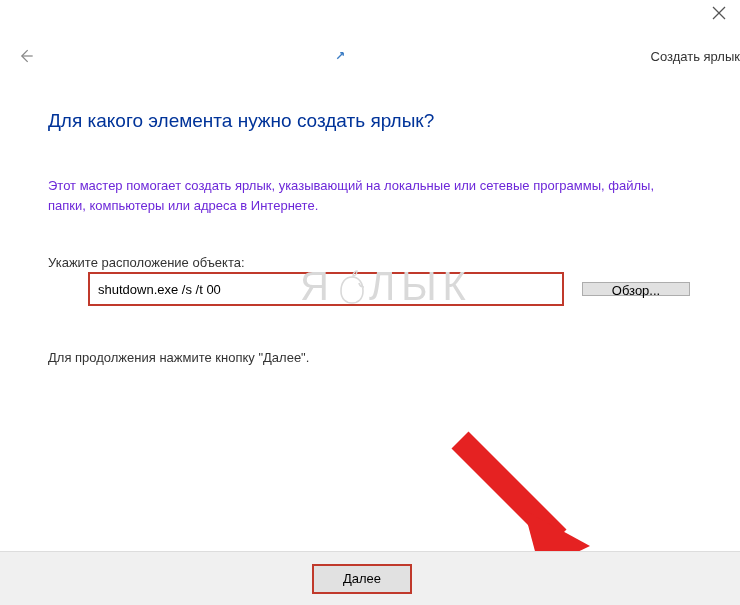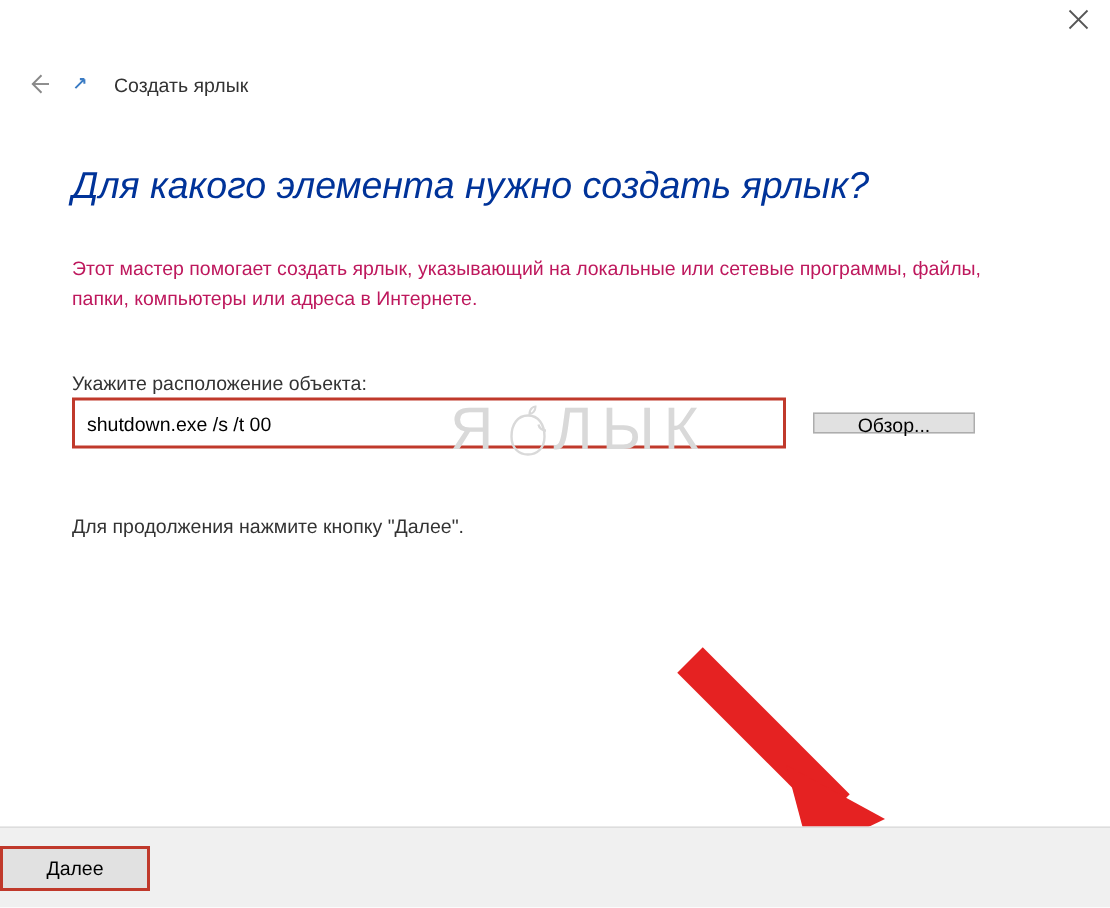--- a/index.html
+++ b/index.html
@@ -23,20 +23,21 @@
     .close-btn {
       width: 14px; height: 14px;
       cursor: pointer;
       color: #555;
     }
     .header-row {
       display: flex;
       align-items: center;
       padding: 10px 0 0 16px;
       gap: 18px;
+      justify-content: space-between;
     }
     .back-arrow {
       width: 20px; height: 20px;
       color: #888;
       cursor: pointer;
     }
     .shortcut-icon {
       width: 14px; height: 14px;
       color: #3b7cc4;
       margin-left: -6px;
@@ -44,41 +45,41 @@
     }
     .wizard-title {
       font-size: 13px;
       color: #333;
     }
     .content {
       padding: 44px 48px 0 48px;
     }
     .heading {
       color: #003399;
-      font-size: 25px;
+      font-size: 19px;
       font-weight: 400;
-      margin-bottom: 30px;
-      font-style: italic;
+      margin-bottom: 44px;
     }
     .description {
       font-size: 13px;
-      color: #be185d;
+      color: #6d28d9;
       line-height: 1.5;
       margin-bottom: 40px;
     }
     .field-label {
       font-size: 13px;
       color: #333;
       margin-bottom: 2px;
     }
     .input-row {
       display: flex;
       align-items: center;
       gap: 18px;
       margin-bottom: 44px;
+      margin-left: 40px;
     }
     .path-input {
       flex: 0 0 476px;
       height: 34px;
       border: 2px solid #c0392b;
       padding: 4px 8px;
       font-size: 13px;
       font-family: inherit;
       outline: none;
     }
@@ -95,21 +96,21 @@
       font-size: 13px;
       color: #333;
     }
     .footer {
       position: absolute;
       bottom: 0; left: 0; right: 0;
       height: 54px;
       background: #f0f0f0;
       border-top: 1px solid #ddd;
       display: flex;
-      justify-content: space-between;
+      justify-content: center;
       align-items: center;
       padding-right: 16px;
       gap: 8px;
     }
     .footer-btn {
       width: 100px;
       height: 28px;
       background: #e1e1e1;
       border: 1px solid #adadad;
       font-size: 13px;

